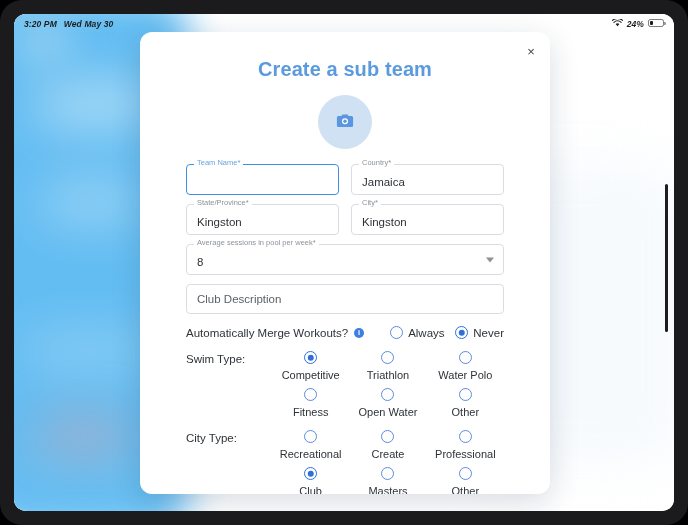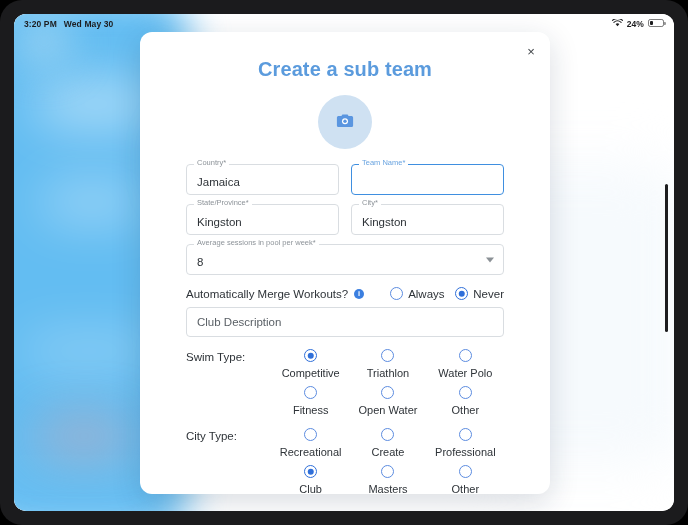--- a/index.html
+++ b/index.html
@@ -107,20 +107,21 @@
     display: flex;
     align-items: center;
     justify-content: space-between;
     padding: 0 10px;
     box-sizing: border-box;
     font-size: 8.5px;
     color: #1d1d1f;
     font-weight: 600;
     z-index: 5;
     letter-spacing: 0.1px;
+    font-style: italic;
   }
   #status-left { display: flex; align-items: baseline; gap: 7px; }
   #status-right { display: flex; align-items: flex-start; gap: 4px; }
   .wifi-icon { display: block; }
   .battery-shell {
     position: relative;
     width: 16px; height: 8px;
     border: 1px solid rgba(0,0,0,0.5);
     border-radius: 2.2px;
     box-sizing: border-box;
@@ -427,27 +428,27 @@
                 <circle cx="9" cy="8.3" r="1.7" fill="#5b96e0"></circle>
               </svg>
             </span>
           </div>
         </div>
 
         <div id="modal-form">
 
           
           <div class="field-row">
+            <div class="field focused">
+              <span class="field-label">Team Name*</span>
+              <span class="field-value"></span>
+            </div>
             <div class="field">
               <span class="field-label">Country*</span>
               <span class="field-value">Jamaica</span>
-            </div>
-            <div class="field focused">
-              <span class="field-label">Team Name*</span>
-              <span class="field-value"></span>
             </div>
           </div>
 
           
           <div class="field-row">
             <div class="field">
               <span class="field-label">State/Province*</span>
               <span class="field-value">Kingston</span>
             </div>
             <div class="field">
@@ -456,42 +457,42 @@
             </div>
           </div>
 
           
           <div class="field-row">
             <div class="field field-full">
               <span class="field-label">Average sessions in pool per week*</span>
               <span class="field-value">8</span>
               <span class="select-caret"></span>
             </div>
+          </div>
+
+          
+          <div id="description-field">
+            <span>Club Description</span>
           </div>
 
           
           <div id="merge-row">
             <span id="merge-label">Automatically Merge Workouts?</span>
             <span id="info-icon">i</span>
             <span class="merge-opt" id="merge-always">
               <span class="radio"></span>
               <span>Always</span>
             </span>
             <span class="merge-opt" id="merge-never">
               <span class="radio checked"></span>
               <span>Never</span>
             </span>
           </div>
 
           
-          <div id="description-field">
-            <span>Club Description</span>
-          </div>
-
-          
           <div class="option-group">
             <div class="group-label">Swim Type:</div>
             <div class="option-grid">
               <label class="option">
                 <span class="radio checked"></span>
                 <span>Competitive</span>
               </label>
               <label class="option">
                 <span class="radio"></span>
                 <span>Triathlon</span>

